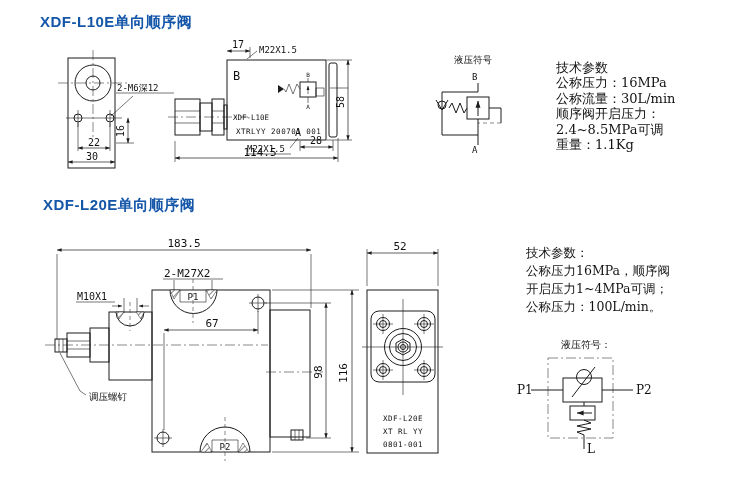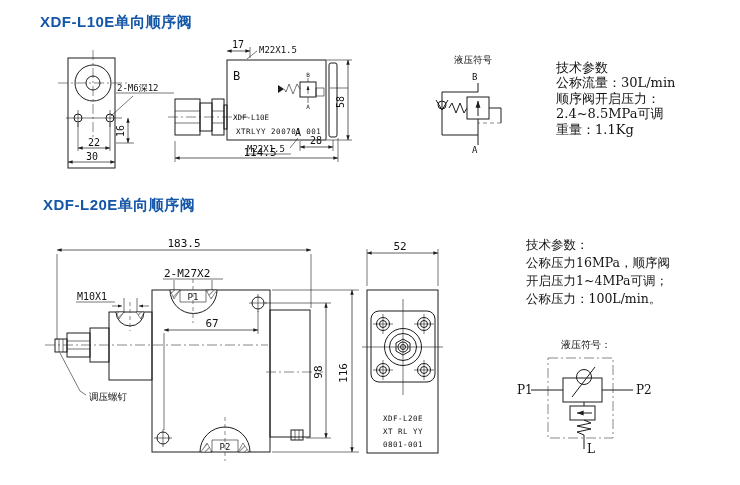--- a/index.html
+++ b/index.html
@@ -4,21 +4,21 @@
 <style>
   html,body{margin:0;padding:0;}
   body{width:740px;height:485px;background:#ffffff;position:relative;overflow:hidden;
        font-family:"Liberation Sans",sans-serif;}
   .title{position:absolute;font-family:Liberation Sans, sans-serif;font-weight:bold;
          color:#1456a8;font-size:15px;letter-spacing:0.5px;white-space:nowrap;}
   #t10{left:40px;top:13px;}
   #t20{left:43px;top:196px;}
   .params{position:absolute;color:#131313;font-family:"DejaVu Serif",serif;white-space:nowrap;}
   #p10{left:556px;top:60px;font-size:13px;line-height:15.4px;}
-  #p20{left:526px;top:236px;font-size:12.5px;line-height:18px;}
+  #p20{left:526px;top:244px;font-size:12.5px;line-height:18px;}
   svg{position:absolute;left:0;top:0;}
   .ln{fill:none;stroke:#1c1c1c;stroke-width:1;}
   .thin{fill:none;stroke:#1c1c1c;stroke-width:0.6;}
   .dim{fill:none;stroke:#1c1c1c;stroke-width:0.7;}
   .cl{fill:none;stroke:#3a3a3a;stroke-width:0.6;stroke-dasharray:10 3 2 3;}
   .dash{fill:none;stroke:#3a3a3a;stroke-width:0.6;stroke-dasharray:4 3;}
   .hf{fill:url(#h);stroke:#1c1c1c;stroke-width:0.5;}
   text{fill:#111111;}
   .cad{font-family:"DejaVu Sans Mono",monospace;font-size:10px;}
   .c11{font-size:11px;}
@@ -30,20 +30,21 @@
   .ser{font-family:"DejaVu Serif",serif;font-size:12px;}
 </style>
 </head>
 <body>
 
 <div id="t10" class="title">XDF-L10E单向顺序阀</div>
 <div id="t20" class="title">XDF-L20E单向顺序阀</div>
 
 <div id="p10" class="params">
   <div>技术参数</div>
+  <div>公称压力：16MPa</div>
   <div>公称流量：30L/min</div>
   <div>顺序阀开启压力：</div>
   <div>2.4~8.5MPa可调</div>
   <div>重量：1.1Kg</div>
 </div>
 
 <div id="p20" class="params">
   <div>技术参数：</div>
   <div>公称压力16MPa，顺序阀</div>
   <div>开启压力1~4MPa可调；</div>

